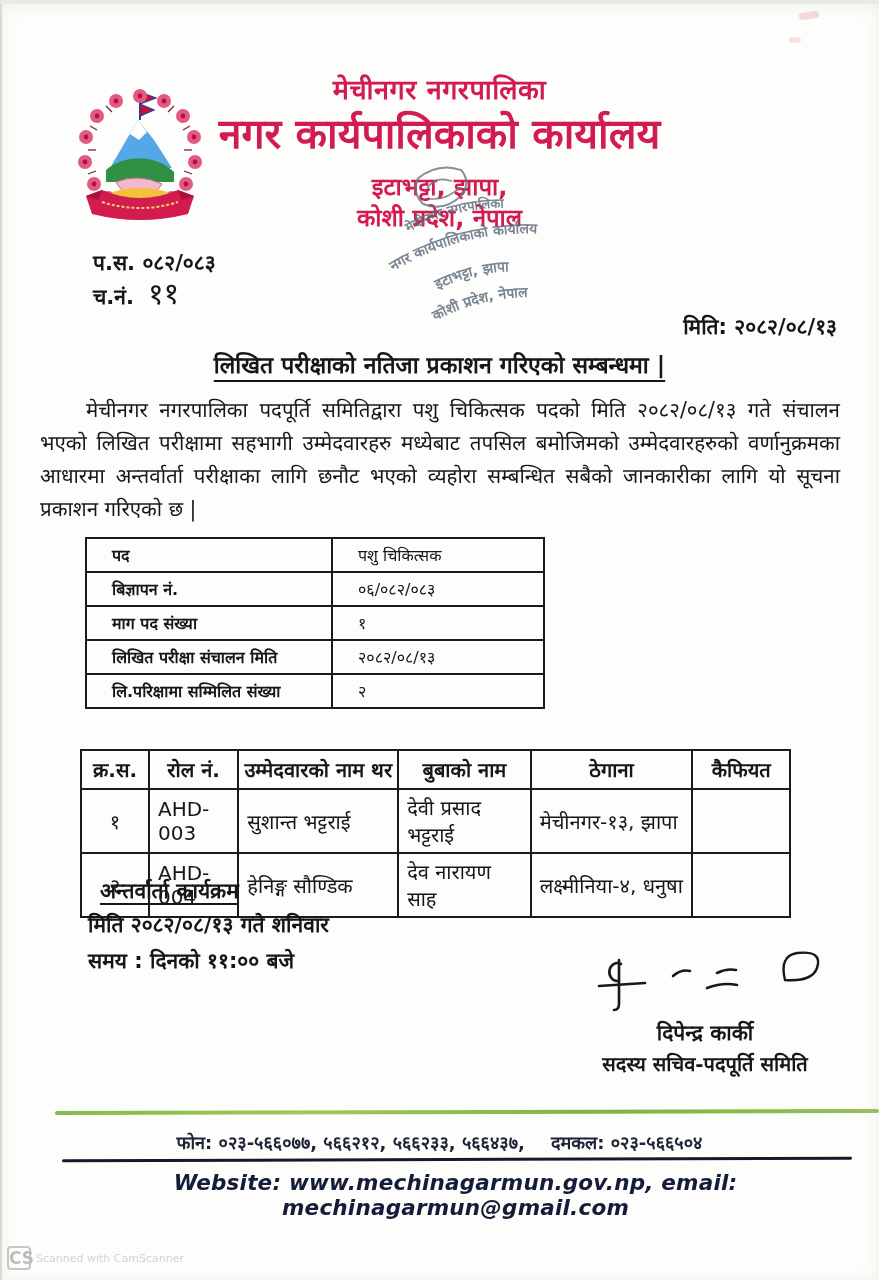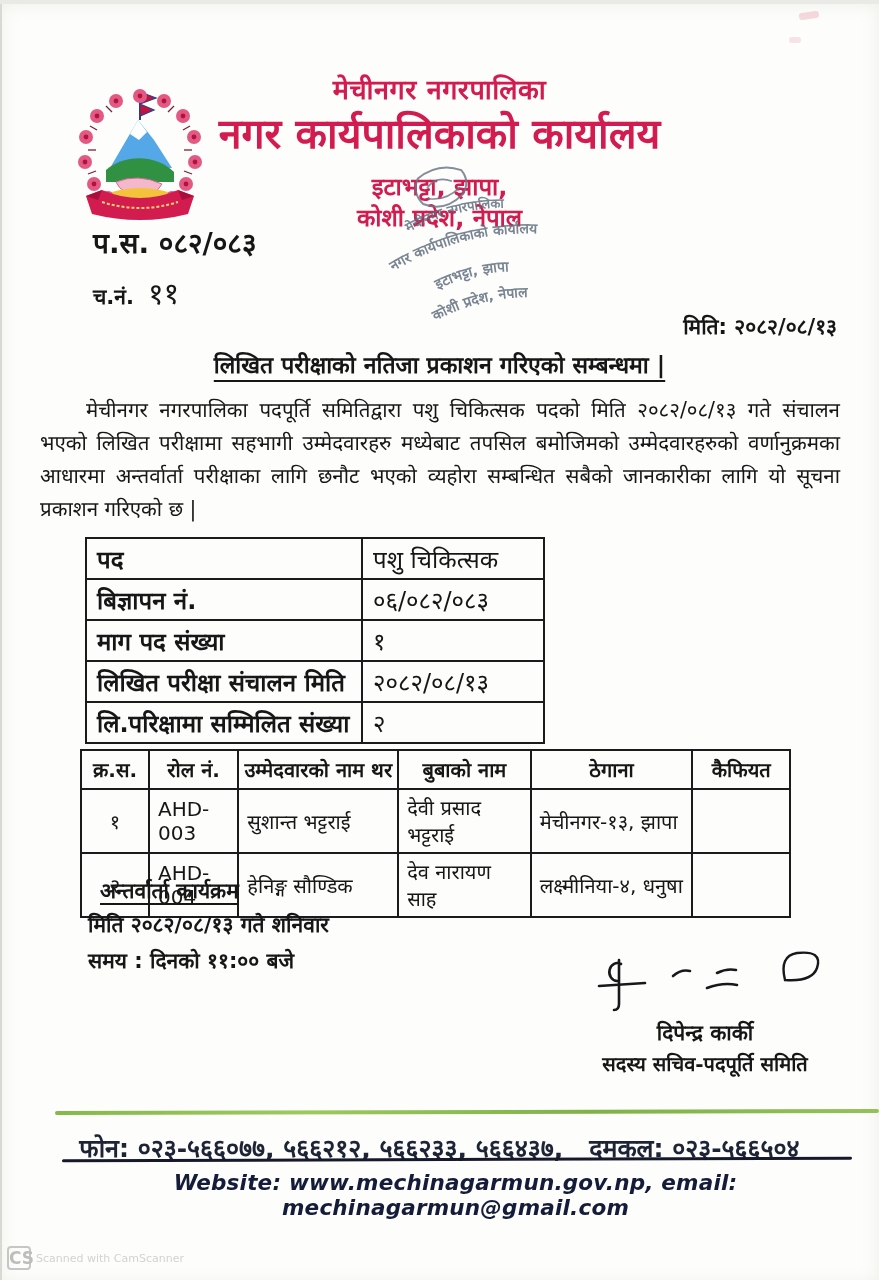--- a/index.html
+++ b/index.html
@@ -11,34 +11,34 @@
   }
   .abs{position:absolute;}
   .red{color:#d21b4f;}
   .ctr{text-align:center;}
   
   .muni-line{left:0;right:0;top:66px;font-size:27px;font-weight:bold;letter-spacing:.5px;}
   .office-line{left:0;right:0;top:100px;font-size:41px;font-weight:bold;}
   .addr1{left:0;right:0;top:165px;font-size:24px;font-weight:bold;}
   .addr2{left:0;right:0;top:196px;font-size:24px;font-weight:bold;}
   
-  .ps{left:93px;top:219px;font-size:28px;font-weight:bold;}
+  .ps{left:93px;top:244px;font-size:21px;font-weight:bold;}
   .chn{left:93px;top:268px;font-size:21px;font-weight:bold;}
   .chn-val{display:inline-block;font-size:30px;transform:rotate(-2deg);margin-left:14px;font-weight:500;}
   .date-line{right:42px;top:308px;font-size:21px;font-weight:bold;}
   
   .doc-title{left:0;right:0;top:344px;font-size:23px;font-weight:bold;
     text-decoration:underline;text-underline-offset:7px;text-decoration-thickness:2px;}
   
   .body-par{left:40px;width:800px;top:390px;font-size:20.5px;line-height:33px;
     text-align:justify;text-indent:46px;font-weight:500;}
   
   table{border-collapse:collapse;}
   .t1{left:85px;top:533px;width:460px;}
-  .t1 td{border:2px solid #1b1b1b;font-size:24px;font-weight:bold;padding:3px 10px;height:26px;}
+  .t1 td{border:2px solid #1b1b1b;font-size:16px;font-weight:bold;padding:3px 25px;height:26px;}
   .t1 td.val{width:160px;font-weight:500;}
   .t2{left:80px;top:745px;width:711px;}
   .t2 th{border:2px solid #1b1b1b;font-size:20px;font-weight:bold;padding:5px 4px;}
   .t2 td{border:2px solid #1b1b1b;font-size:20px;font-weight:500;padding:4px 8px;height:29px;}
   .t2 .c-sn{width:56px;text-align:center;}
   .t2 .c-roll{width:88px;}
   .t2 .c-name{width:178px;}
   .t2 .c-father{width:148px;}
   .t2 .c-addr{width:172px;}
   .t2 .c-rem{width:100px;}
@@ -46,21 +46,21 @@
   .iv-head{left:100px;top:872px;font-size:21px;font-weight:bold;
     text-decoration:underline;text-underline-offset:5px;}
   .iv-date{left:88px;top:906px;font-size:21px;font-weight:bold;}
   .iv-time{left:88px;top:942px;font-size:21px;font-weight:bold;}
   
   .sig-name{left:560px;width:290px;top:1014px;font-size:21px;font-weight:bold;text-align:center;}
   .sig-desig{left:530px;width:350px;top:1046px;font-size:20px;font-weight:bold;text-align:center;}
   
   .green-rule{left:55px;right:0;top:1106px;height:4px;
     background:linear-gradient(90deg,#86b84c,#9cc95e 30%,#7fb247 65%,#93c258);border-radius:2px;transform:rotate(-.15deg);}
-  .phone-line{left:0;right:0;top:1126px;font-size:25px;font-weight:bold;color:#1d2436;
+  .phone-line{left:0;right:0;top:1126px;font-size:18px;font-weight:bold;color:#1d2436;
     display:flex;justify-content:center;gap:26px;}
   .black-rule{left:62px;width:790px;top:1154px;height:3px;background:#15192b;border-radius:2px;transform:rotate(-.2deg);}
   .web-line{left:0;right:0;top:1166px;font-size:21.5px;font-weight:bold;font-style:italic;color:#151c3a;letter-spacing:.2px;padding-left:32px;}
   
   .scan-mark1{left:799px;top:8px;width:20px;height:7px;background:#efb9c2;opacity:.55;border-radius:3px;transform:rotate(-8deg);}
   .scan-mark2{left:789px;top:33px;width:12px;height:6px;background:#f0c3ca;opacity:.45;border-radius:3px;}
   .cs-badge{left:7px;top:1242px;width:20px;height:20px;border:2px solid #c6c6c4;border-radius:4px;
     font-size:17px;font-weight:bold;color:#bdbdbb;text-align:center;line-height:20px;}
   .cs-text{left:36px;top:1248px;font-size:11px;color:#d2d2d0;}
   .edge-line{left:0;top:0;width:2px;height:1280px;background:#d9d9d4;}

